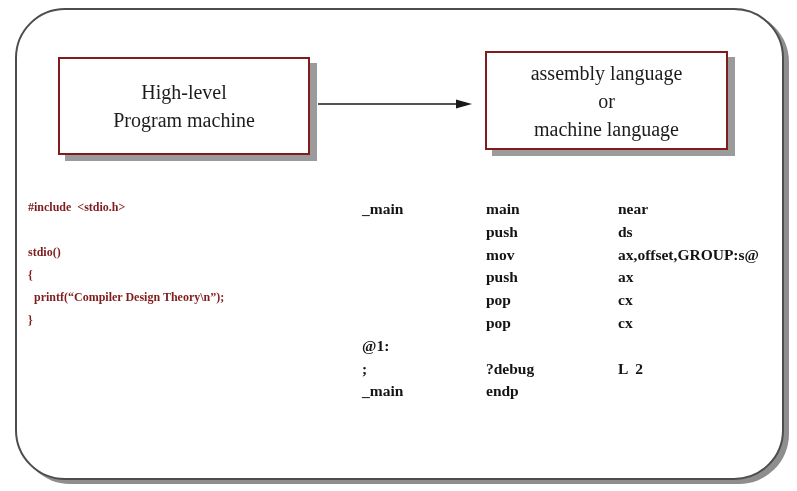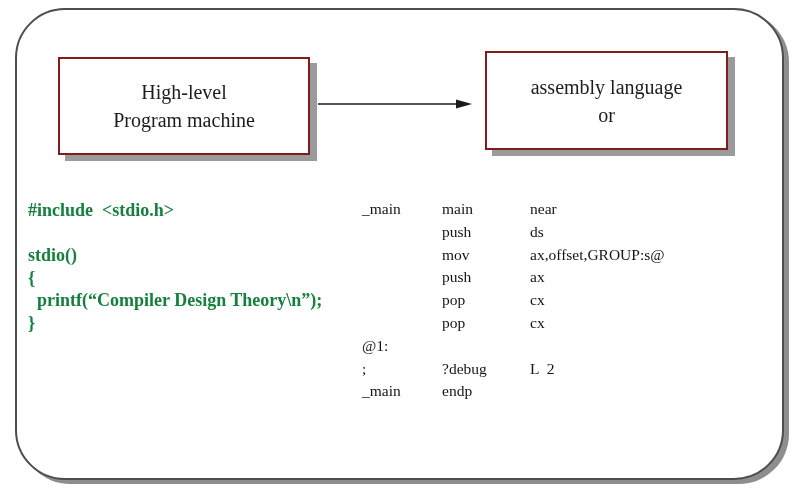--- a/index.html
+++ b/index.html
@@ -68,36 +68,37 @@
   
   .c-code {
     position: absolute;
     left: 28px;
     top: 200px;
   }
   .code-line {
     white-space: pre;
     height: 22.6px;
     font-weight: bold;
-    font-size: 18px;
-    color: #15803d;
+    font-size: 12px;
+    color: #7f1d1d;
   }
 
   
   .asm-code {
     position: absolute;
     left: 362px;
     top: 200px;
   }
   .asm-row {
     display: flex;
     height: 22.8px;
-    font-weight: normal;
+    font-weight: bold;
     font-size: 15.5px;
     color: #141414;
+    gap: 44px;
   }
   .asm-label   { width: 80px; white-space: pre; }
   .asm-op      { width: 88px; white-space: pre; }
   .asm-operand { white-space: pre; }
 </style>
 </head>
 <body>
 
 <div class="frame"></div>
 
@@ -107,20 +108,21 @@
 </div>
 
 <svg class="arrow-svg" width="156" height="14" viewBox="0 0 156 14">
   <line x1="1" y1="7" x2="141" y2="7" stroke="#1a1a1a" stroke-width="1.7"></line>
   <polygon points="139,2.5 155,7 139,11.5" fill="#1a1a1a"></polygon>
 </svg>
 
 <div class="lang-box target-box">
   <div class="box-line">assembly language</div>
   <div class="box-line">or</div>
+  <div class="box-line">machine language</div>
 </div>
 
 <div class="c-code">
   <div class="code-line">#include  &lt;stdio.h&gt;</div>
   <div class="code-line"></div>
   <div class="code-line">stdio()</div>
   <div class="code-line">{</div>
   <div class="code-line">  printf(“Compiler Design Theory\n”);</div>
   <div class="code-line">}</div>
 </div>

